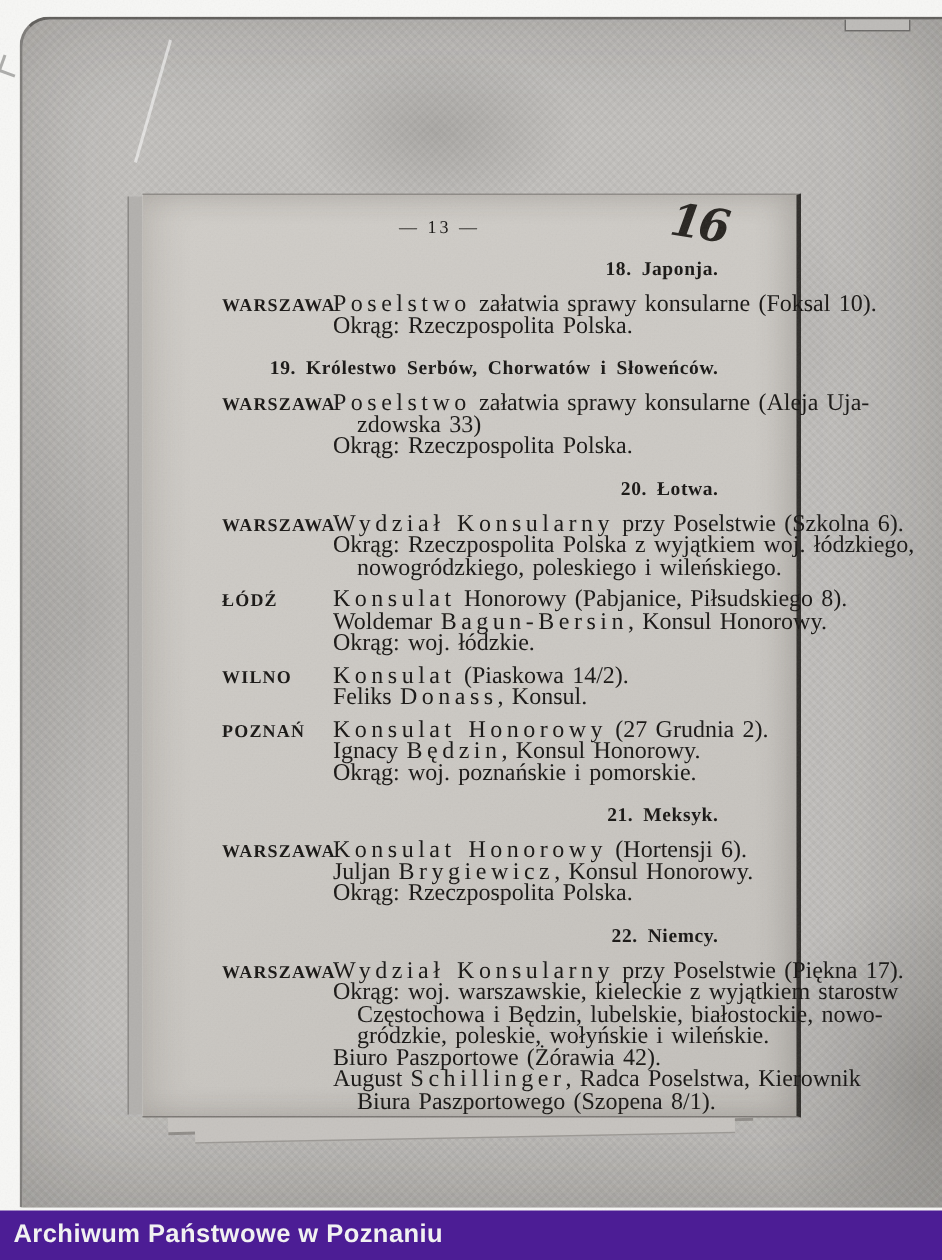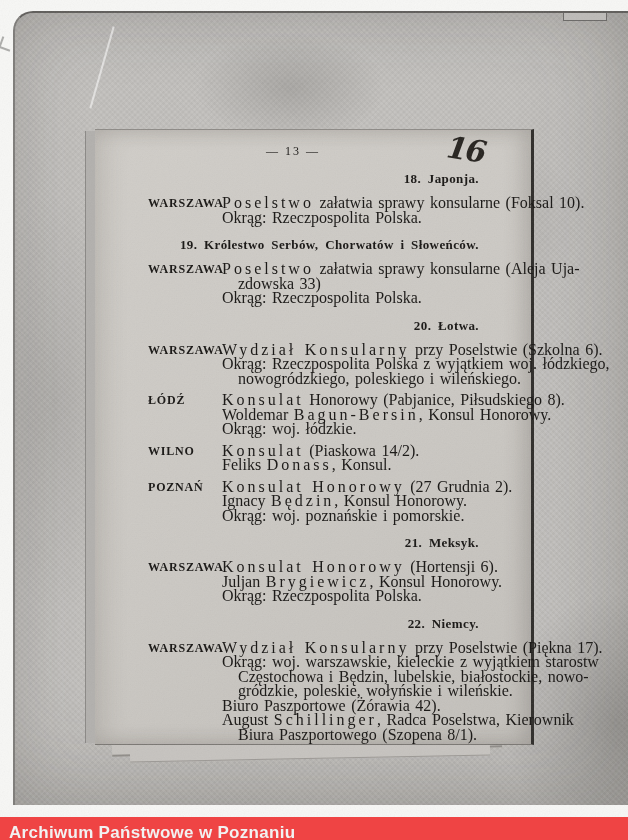--- a/index.html
+++ b/index.html
@@ -75,21 +75,21 @@
   .lines{flex:1;}
   .line{font-size:16px;line-height:14.5px;white-space:nowrap;word-spacing:1.5px;}
   .line.ind{padding-left:16px;}
   .sp{letter-spacing:3px;}
 
   
   .grain{position:absolute;inset:0;pointer-events:none;opacity:.35;}
 
   
   .footer-bar{
-    position:absolute;left:0;bottom:0;width:628px;height:23px;background:#ef4444;
+    position:absolute;left:0;bottom:0;width:628px;height:33px;background:#4c1d95;
   }
   .footer-label{
     font-family:"Liberation Sans", sans-serif;font-weight:bold;
     color:#f1f1f1;font-size:17px;line-height:32px;padding-left:9px;letter-spacing:.3px;
   }
 </style>
 </head>
 <body>
 
 <div class="photo">

